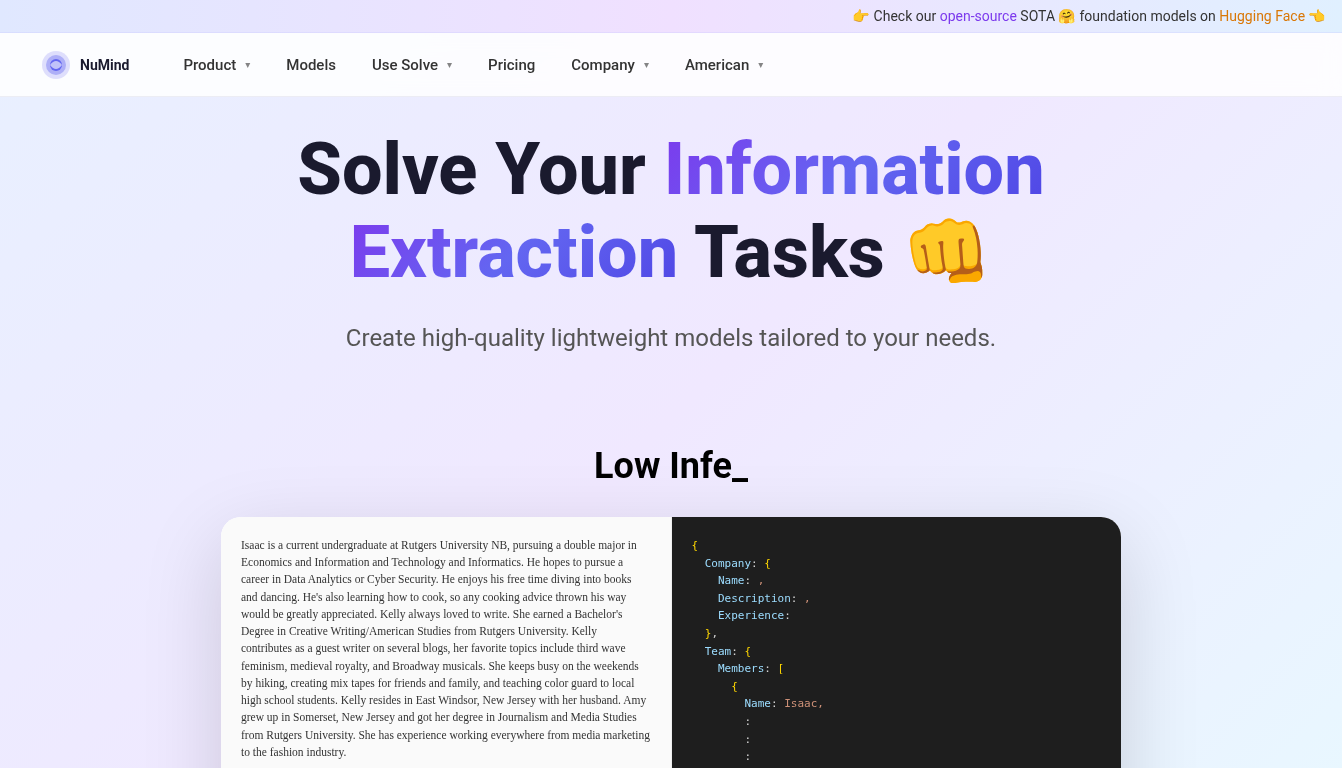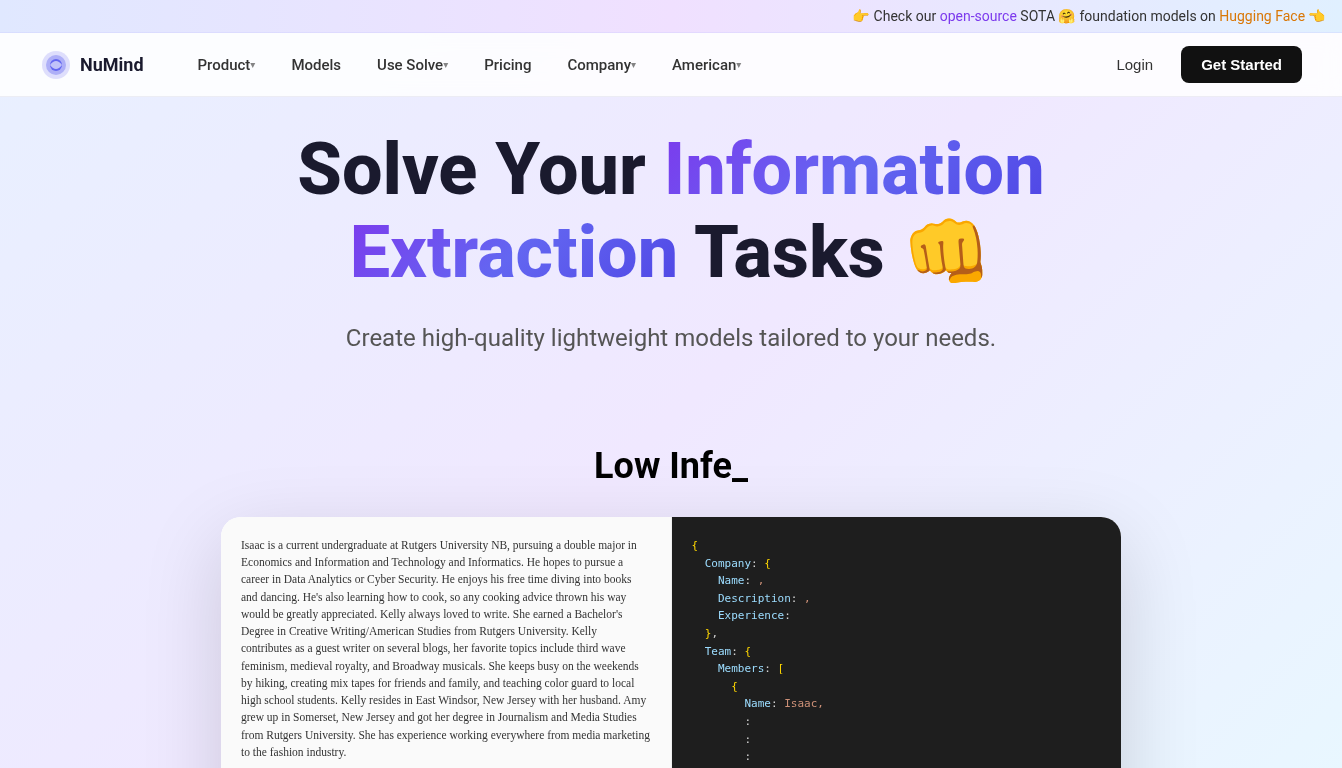--- a/index.html
+++ b/index.html
@@ -31,21 +31,21 @@
       align-items: center;
       padding: 0 40px;
       height: 64px;
       border-bottom: 1px solid rgba(200,200,220,0.3);
     }
     .logo {
       display: flex;
       align-items: center;
       gap: 8px;
       font-weight: 700;
-      font-size: 18px;
+      font-size: 14px;
       color: #1a1a2e;
       text-decoration: none;
       margin-right: 40px;
     }
     .logo-icon {
       width: 32px;
       height: 32px;
     }
     .nav-links {
       display: flex;
@@ -56,21 +56,21 @@
     .nav-link {
       padding: 8px 14px;
       color: #333;
       text-decoration: none;
       font-size: 15px;
       font-weight: 500;
       border-radius: 6px;
       cursor: pointer;
       display: flex;
       align-items: center;
-      gap: 0;
+      gap: 9px;
     }
     .nav-actions {
       display: flex;
       align-items: center;
       gap: 12px;
     }
     .login-btn {
       padding: 8px 16px;
       color: #333;
       background: none;
@@ -216,24 +216,20 @@
     <a class="nav-link">
       <span>Company</span>
       <span class="chevron">▾</span>
     </a>
     <a class="nav-link">
       <span>American</span>
       <span class="chevron">▾</span>
     </a>
   </div>
 
-  <div class="nav-actions">
-    <button class="login-btn">Login</button>
-    <button class="get-started-btn">Get Started</button>
-  </div>
 </nav>
 
 <section class="hero">
   <h1 class="hero-title">
     <span>Solve Your </span><span class="highlight">Information</span><br>
     <span class="highlight">Extraction</span><span> Tasks </span><span>👊</span>
   </h1>
   <p class="hero-subtitle">Create high-quality lightweight models tailored to your needs.</p>
 </section>
 

